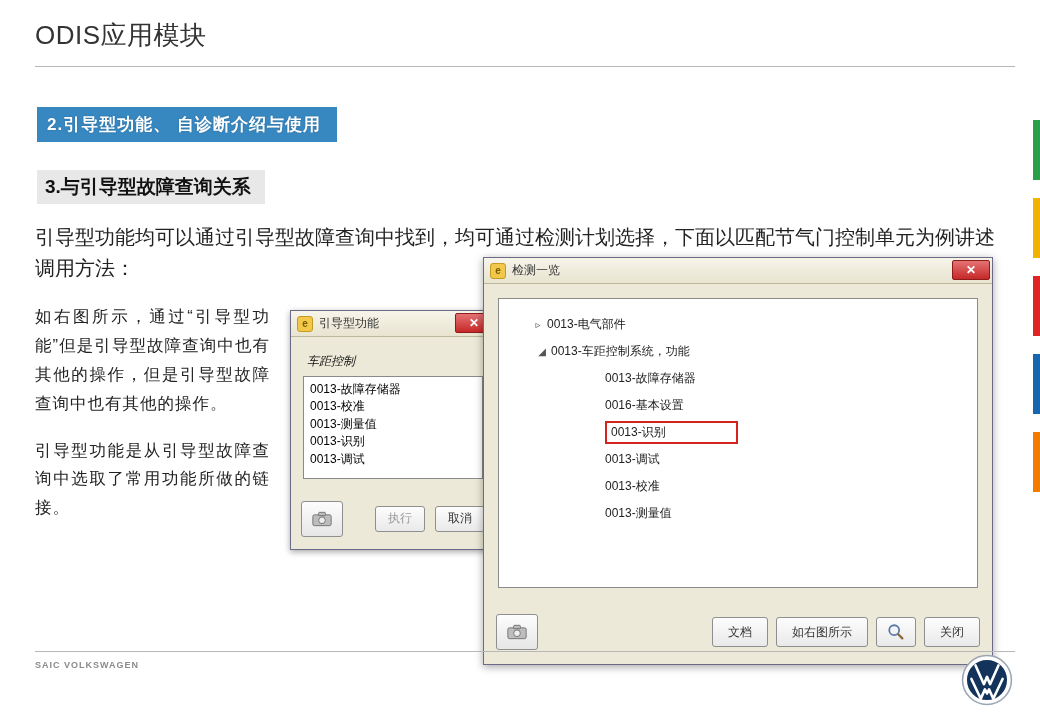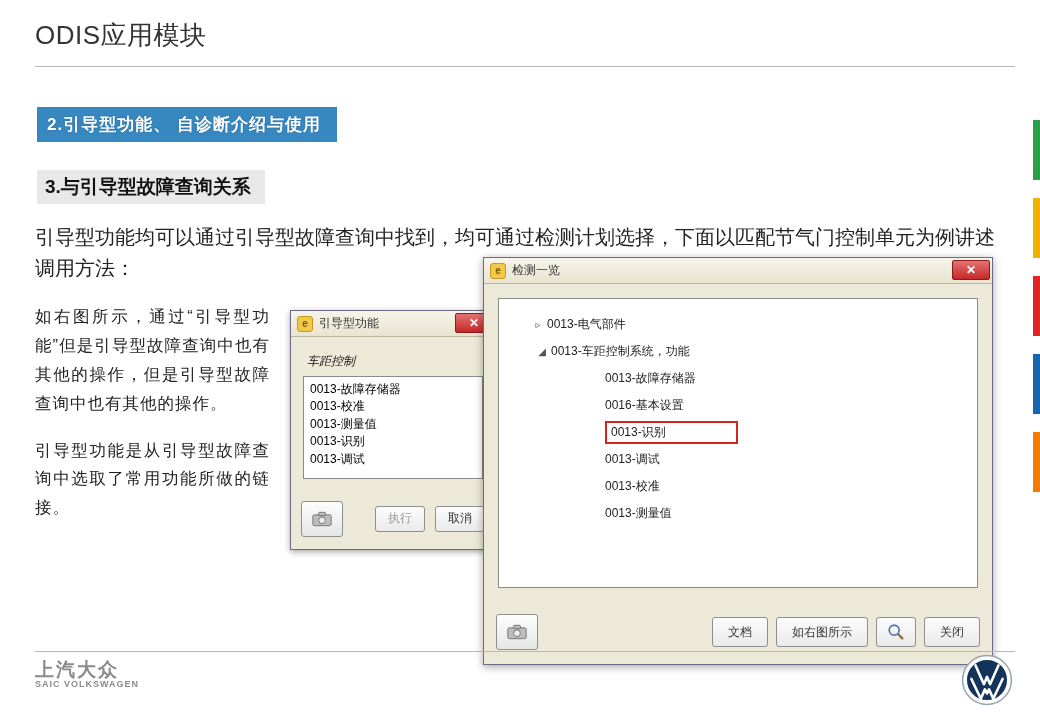--- a/index.html
+++ b/index.html
@@ -376,21 +376,20 @@
         </div>
         <div class="txt-btn">关闭</div>
       </div>
     </div>
 
   </div>
 
   <div class="rule bot"></div>
 
   <div class="footer">
-    <div class="brand-cn">上汽大众</div>
     <div class="brand-en">SAIC VOLKSWAGEN</div>
     <svg class="vw-logo" viewBox="0 0 100 100">
       <circle cx="50" cy="50" r="47" fill="#fff" stroke="#9aa6b2" stroke-width="3"></circle>
       <circle cx="50" cy="50" r="40" fill="#13335b"></circle>
       <circle cx="50" cy="50" r="40" fill="none" stroke="#fff" stroke-width="3"></circle>
       <path d="M28 22 L44 58 L50 44 L56 58 L72 22" fill="none" stroke="#fff" stroke-width="5" stroke-linejoin="round" stroke-linecap="round"></path>
       <path d="M20 48 L38 86 L46 68 L50 76 L54 68 L62 86 L80 48" fill="none" stroke="#fff" stroke-width="5" stroke-linejoin="round" stroke-linecap="round"></path>
     </svg>
   </div>
 </div>

